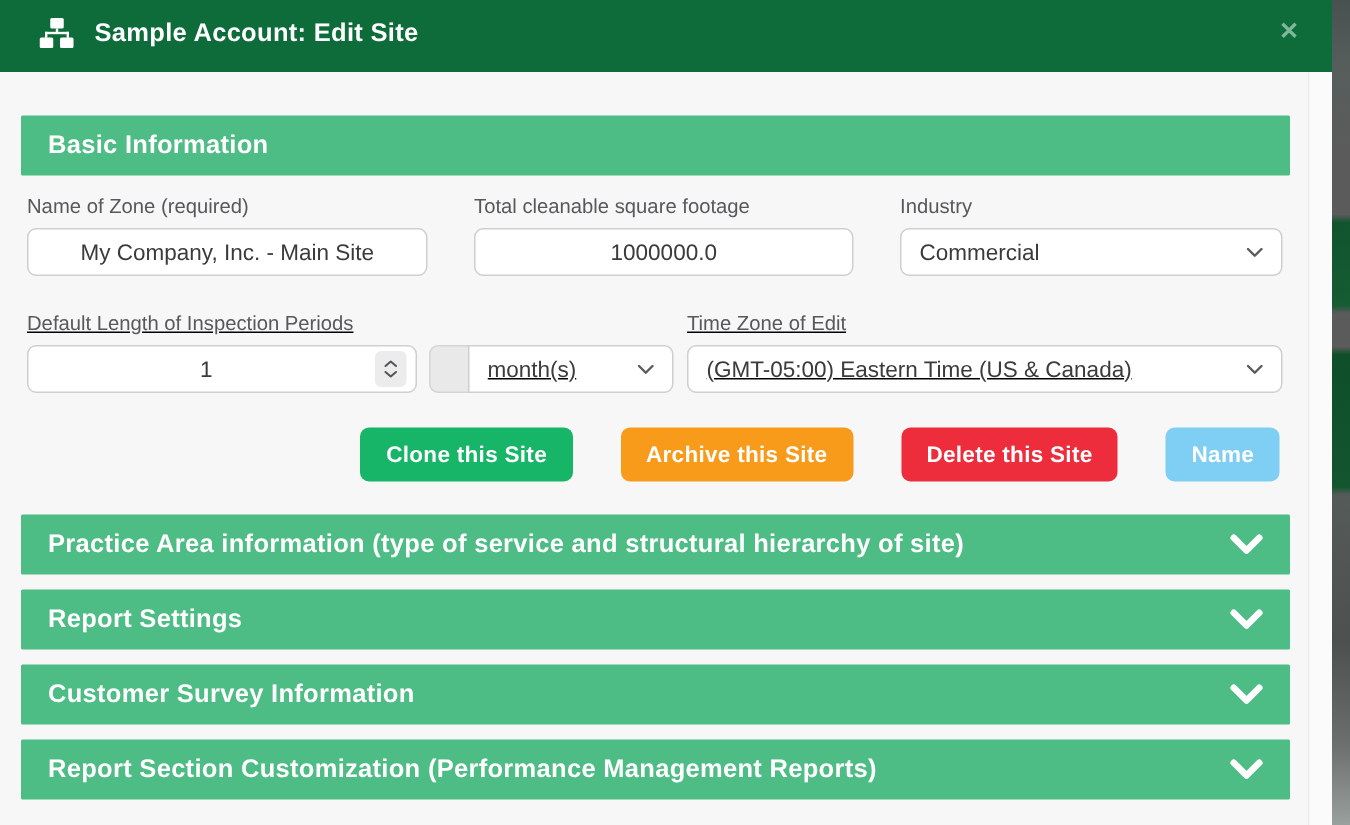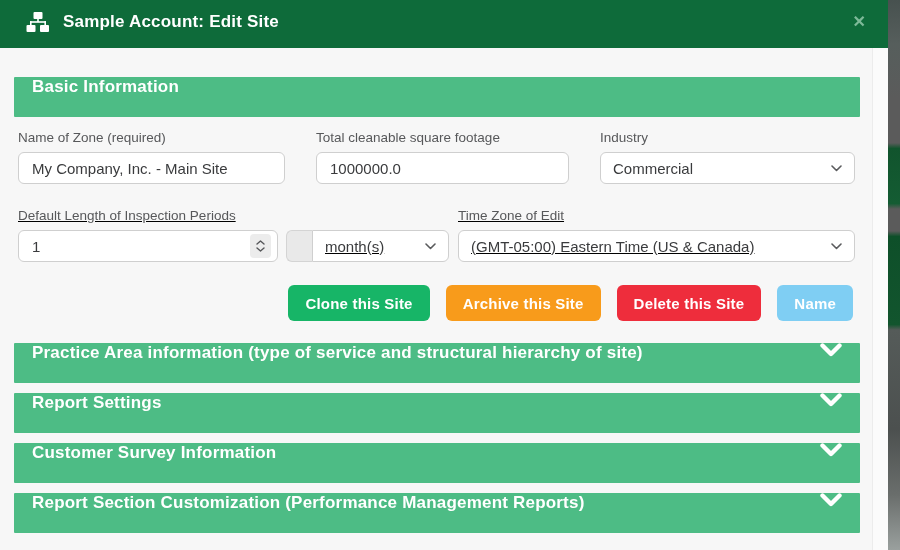--- a/index.html
+++ b/index.html
@@ -40,42 +40,42 @@
   
   .scroll-track {
     position:absolute; right:0; top:48px; width:16px; height:502px;
     background:#fbfbfb; border-left:1px solid #ececec;
   }
 
   
   .modal-body { padding:29px 28px 0 14px; position:relative; }
 
   .section-bar {
-    height:40px; background:#4dbc85; color:#fff; display:flex; 
+    height:40px; background:#4dbc85; color:#fff; display:flex; align-items:center;
     padding:0 18px; font-size:17px; font-weight:600; letter-spacing:.2px;
     border-radius:1px;
   }
   .section-bar.collapsible { margin-bottom:10px; cursor:pointer; }
   .section-bar .chev { margin-left:auto; width:22px; height:14px; flex:0 0 auto; }
 
   .form-area { padding:13px 5px 0 4px; }
 
   label.fld {
     display:block; font-size:13.5px; color:#57585a; margin-bottom:6px; line-height:16px;
   }
 
   .row1 { display:flex; justify-content:space-between; }
   .col-name   { width:267px; }
   .col-sqft   { width:253px; }
   .col-ind    { width:255px; }
 
   .txt {
     width:100%; height:32px; background:#fff; border:1px solid #cfcfcf;
     border-radius:6px; padding:0 13px; font-size:15px; color:#3a3b3d;
-    font-family:"Liberation Sans", sans-serif; outline:none;
+    font-family:"Liberation Sans", sans-serif; outline:none;text-align:center;
   }
 
   .sel {
     height:32px; background:#fff; border:1px solid #cfcfcf; border-radius:6px;
     display:flex; align-items:center; padding:0 12px; font-size:15px; color:#3a3b3d;
     cursor:pointer;
   }
   .sel .sel-val { flex:1 1 auto; white-space:nowrap; overflow:hidden; }
   .sel .caret { width:11px; height:7px; flex:0 0 auto; margin-left:8px; }
 
@@ -91,21 +91,21 @@
   }
   .spinner svg { width:9px; height:5px; }
   .addon {
     width:26px; height:32px; margin-left:8px; background:#e9e9e9;
     border:1px solid #d4d4d4; border-right:none; border-radius:6px 0 0 6px;
   }
   .unit-sel { width:137px; border-radius:0 6px 6px 0; }
   .col-timezone { margin-left:auto; width:397px; }
 
   .btn-row {
-    display:flex; justify-content:flex-end; gap:16px; margin-top:23px; margin-bottom:22px;
+    display:flex; justify-content:flex-end; gap:32px; margin-top:23px; margin-bottom:22px;
     padding-right:2px;
   }
   .btn {
     height:36px; border:none; border-radius:6px; color:#fff; font-size:15px;
     font-weight:600; padding:0 17px; cursor:pointer;
     font-family:"Liberation Sans", sans-serif; letter-spacing:.2px;
   }
   .btn-clone   { background:#17b567; }
   .btn-archive { background:#f89b1b; }
   .btn-delete  { background:#ee2d3c; }

